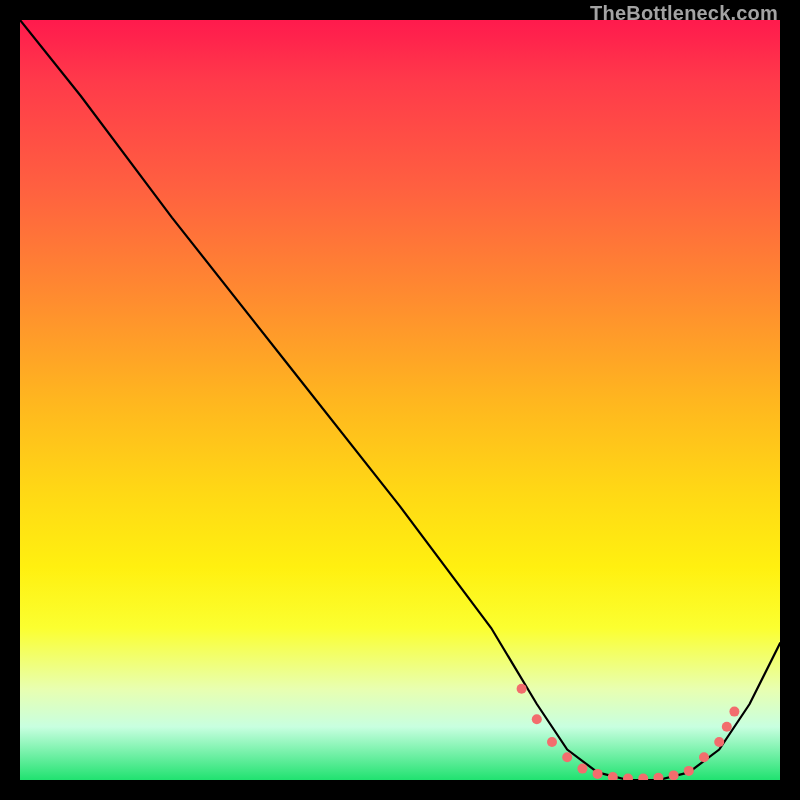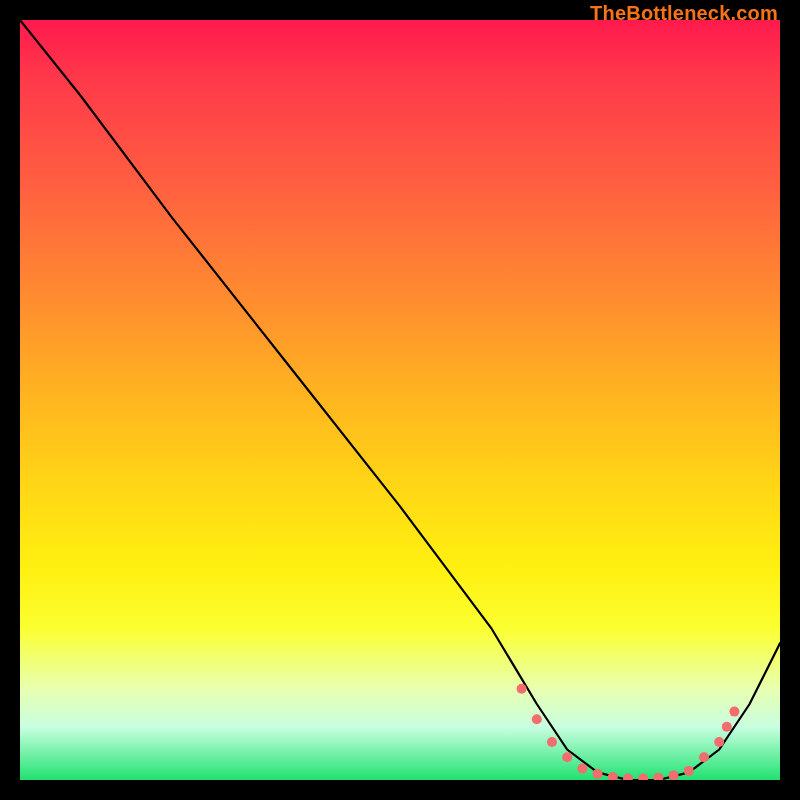--- a/index.html
+++ b/index.html
@@ -37,21 +37,21 @@
       #fbff30 80%,
       #e8ffb0 88%,
       #c8ffe0 93%,
       #20e270 100%
     );
   }
   .attribution {
     position: absolute;
     top: 2px;
     right: 22px;
-    color: #f97316;
+    color: #a3a3a3;
     font-size: 20px;
     font-weight: 600;
     letter-spacing: 0.2px;
     font-family: Arial, Helvetica, sans-serif;
   }
   svg.curve {
     position: absolute;
     left: 0;
     top: 0;
     width: 760px;

